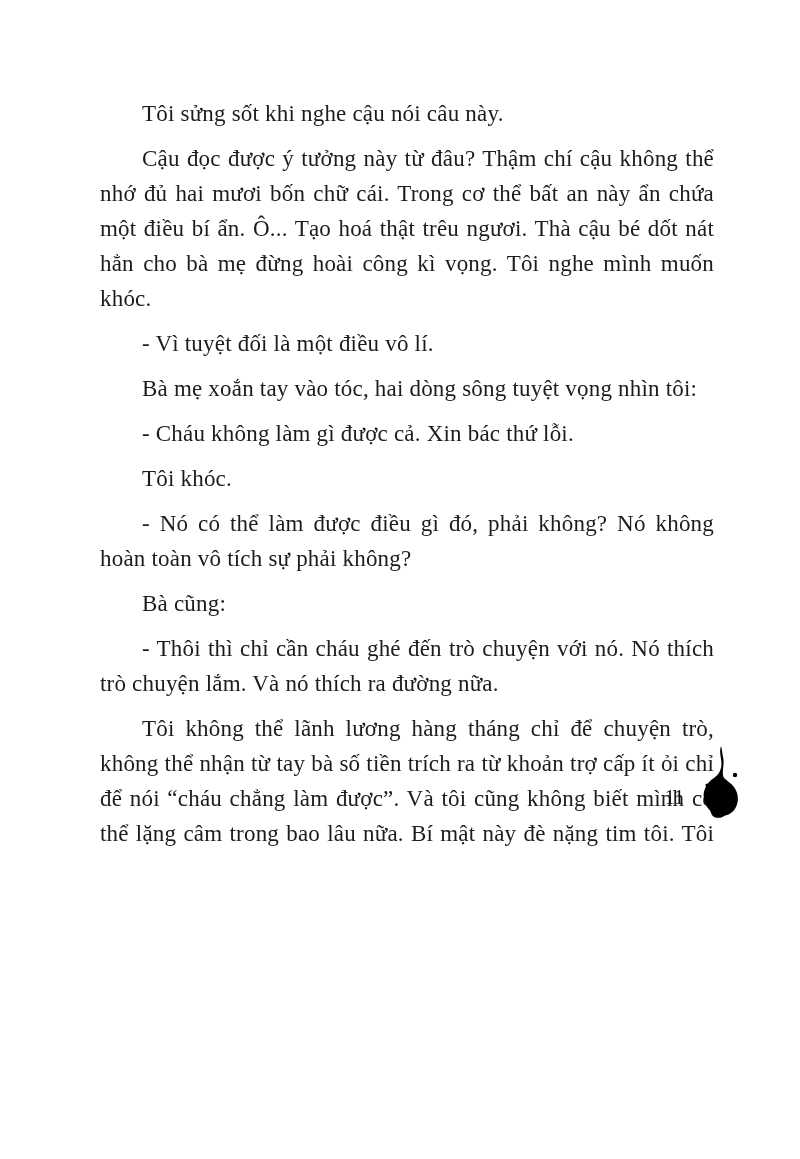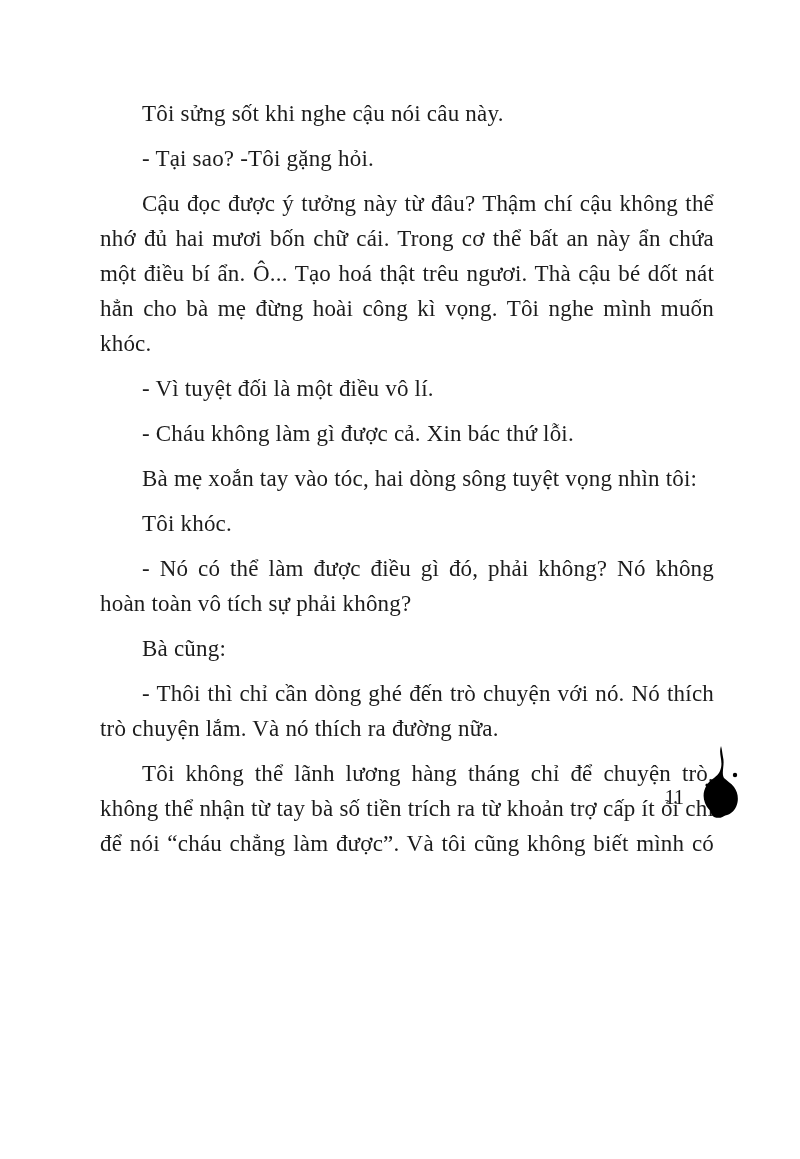--- a/index.html
+++ b/index.html
@@ -50,29 +50,28 @@
     display: block;
   }
 </style>
 </head>
 <body>
 
 <div class="book-page">
 
   <div class="page-text">
     <p>Tôi sửng sốt khi nghe cậu nói câu này.</p>
-    <p>- Tại sao? -Tôi gặng hỏi.</p>
     <p>Cậu đọc được ý tưởng này từ đâu? Thậm chí cậu không thể nhớ đủ hai mươi bốn chữ cái. Trong cơ thể bất an này ẩn chứa một điều bí ẩn. Ô... Tạo hoá thật trêu ngươi. Thà cậu bé dốt nát hẳn cho bà mẹ đừng hoài công kì vọng. Tôi nghe mình muốn khóc.</p>
     <p>- Vì tuyệt đối là một điều vô lí.</p>
+    <p>Bà mẹ xoắn tay vào tóc, hai dòng sông tuyệt vọng nhìn tôi:</p>
     <p>- Cháu không làm gì được cả. Xin bác thứ lỗi.</p>
-    <p>Bà mẹ xoắn tay vào tóc, hai dòng sông tuyệt vọng nhìn tôi:</p>
     <p>Tôi khóc.</p>
     <p>- Nó có thể làm được điều gì đó, phải không? Nó không hoàn toàn vô tích sự phải không?</p>
     <p>Bà cũng:</p>
-    <p>- Thôi thì chỉ cần dòng ghé đến trò chuyện với nó. Nó thích trò chuyện lắm. Và nó thích ra đường nữa.</p>
+    <p>- Thôi thì chỉ cần cháu ghé đến trò chuyện với nó. Nó thích trò chuyện lắm. Và nó thích ra đường nữa.</p>
     <p>Tôi không thể lãnh lương hàng tháng chỉ để chuyện trò, không thể nhận từ tay bà số tiền trích ra từ khoản trợ cấp ít ỏi chỉ để nói “cháu chẳng làm được”. Và tôi cũng không biết mình có thể lặng câm trong bao lâu nữa. Bí mật này đè nặng tim tôi. Tôi muốn hét lên cho bạn bè tôi biết, cho mọi người biết. Hay chỉ cần một người biết thôi - Cô bé hàng xóm có đôi bím tóc đen nhánh thường thơ thẩn trong vườn khi mặt trời lên. Cô</p>
   </div>
 
   <div class="page-footer">
     <span class="page-number">11</span>
     <span>
       <svg class="ink-illustration" viewBox="0 0 44 78" xmlns="http://www.w3.org/2000/svg" aria-hidden="true">
         <path fill="#000000" d="M23 1
           C 20 10, 26 16, 22 26
           C 21 29, 18 31, 16 33

